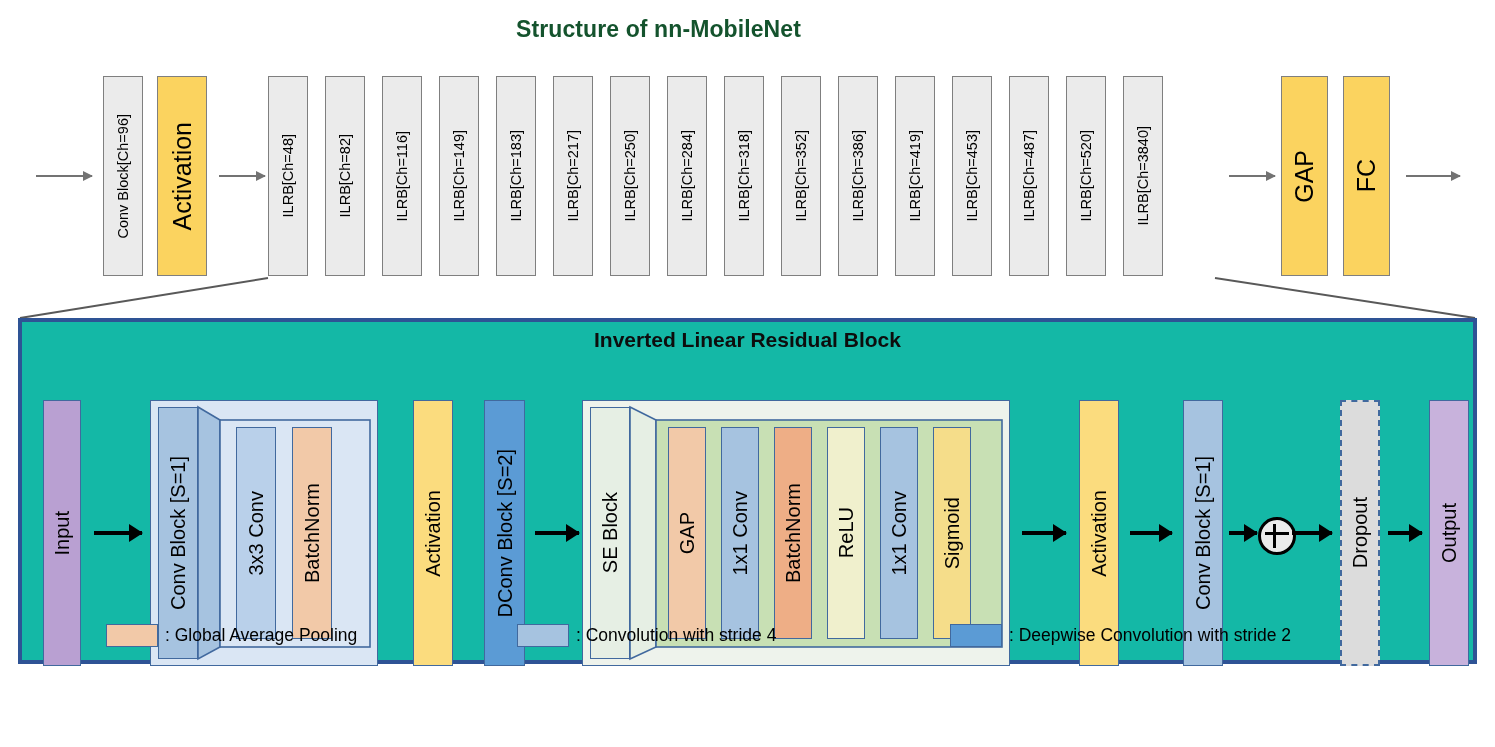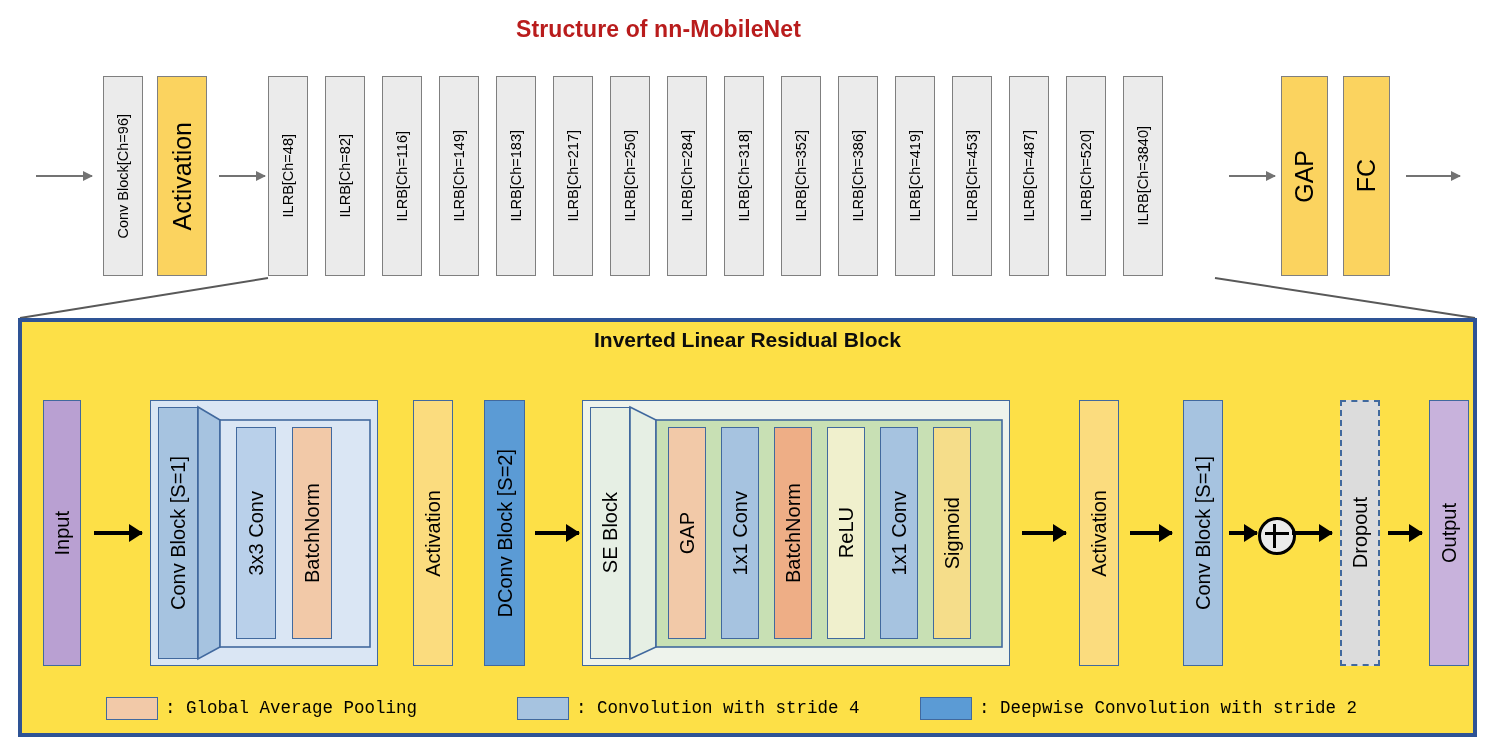--- a/index.html
+++ b/index.html
@@ -17,21 +17,21 @@
 
   
   #diagram-title {
     position: absolute;
     top: 16px;
     left: 0;
     width: 1317px;
     text-align: center;
     font-size: 23px;
     font-weight: bold;
-    color: #b91c1c;
+    color: #14532d;
     letter-spacing: 0.1px;
   }
 
   
   #top-row {
     position: absolute;
     top: 76px;
     left: 0;
     width: 1495px;
     height: 200px;
@@ -83,23 +83,23 @@
     width: 1495px; height: 747px;
     pointer-events: none;
   }
 
   
   #detail-panel {
     position: absolute;
     left: 18px;
     top: 318px;
     width: 1459px;
-    height: 419px;
+    height: 346px;
     box-sizing: border-box;
-    background: #fde047;
+    background: #14b8a6;
     border: 4px solid #2e5395;
   }
   #detail-title {
     position: absolute;
     top: 6px;
     left: 0;
     width: 100%;
     text-align: center;
     font-size: 21px;
     font-weight: bold;
@@ -183,21 +183,20 @@
 
   
   #legend {
     position: absolute;
     left: 22px;
     bottom: 8px;
     width: 1410px;
     height: 34px;
     display: flex;
     align-items: center;
-    font-family: Liberation Mono, monospace;
   }
   .legend-item {
     display: flex;
     align-items: center;
     position: absolute;
   }
   .legend-swatch {
     width: 52px;
     height: 23px;
     box-sizing: border-box;
@@ -383,19 +382,19 @@
 
   <div id="legend">
     <div class="legend-item" style="left:62px;">
       <span class="legend-swatch" style="background:#f2c9a8;"></span>
       <span class="legend-text">: Global Average Pooling</span>
     </div>
     <div class="legend-item" style="left:473px;">
       <span class="legend-swatch" style="background:#a6c3e0;"></span>
       <span class="legend-text">: Convolution with stride 4</span>
     </div>
-    <div class="legend-item" style="left:876px;">
+    <div class="legend-item" style="left:906px;">
       <span class="legend-swatch" style="background:#5b9bd5;"></span>
       <span class="legend-text">: Deepwise Convolution with stride 2</span>
     </div>
   </div>
 
 </div>
 
 </body></html>

